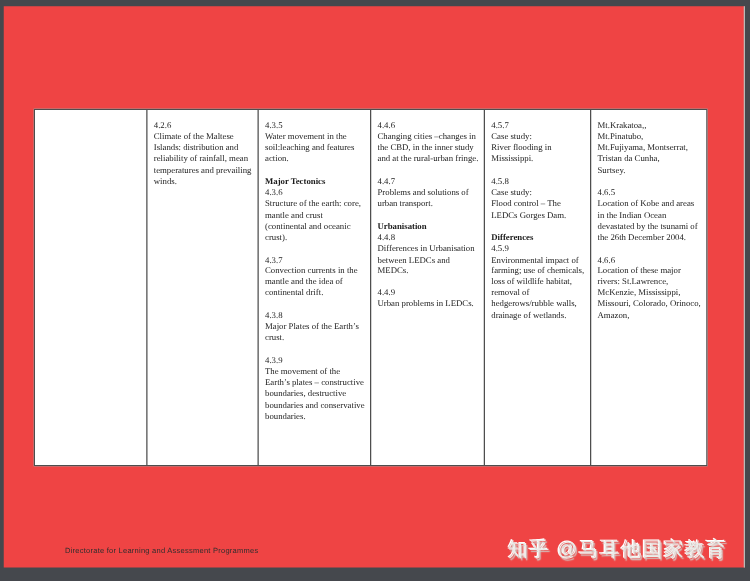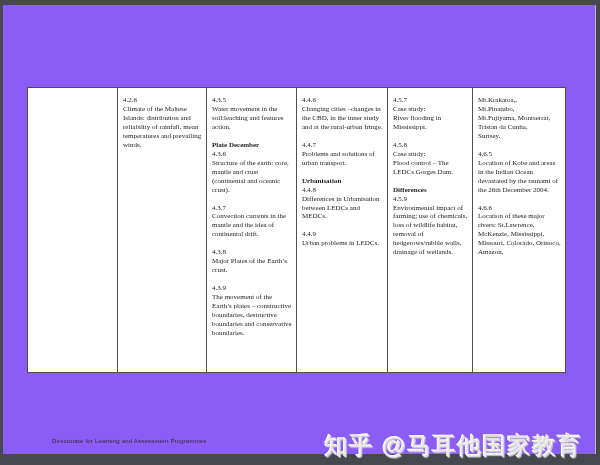--- a/index.html
+++ b/index.html
@@ -3,21 +3,21 @@
 <meta charset="utf-8">
 <style>
   html,body{margin:0;padding:0}
   body{
     width:600px;height:465px;position:relative;overflow:hidden;
     background:#45484d;
     font-family:"Liberation Serif", serif;
   }
   .page{
     position:absolute;left:3px;top:5px;width:592px;height:449px;
-    background:#8b5cf6;border-right:1px solid #b9b9b6;
+    background:#ef4444;border-right:1px solid #b9b9b6;
   }
   .doc-table{
     position:absolute;left:24px;top:82px;width:539px;height:286px;
     display:flex;box-sizing:border-box;
     border:1px solid #4e4e4e;background:#fff;overflow:hidden;
   }
   .col{
     box-sizing:border-box;border-right:1px solid #4e4e4e;
     padding:8px 4px 4px 5px;
     font-size:7px;line-height:1.28;color:#1c1c1c;
@@ -34,40 +34,40 @@
   .block:last-child{margin-bottom:0}
   .bhead{font-weight:bold}
   .footer{
     position:absolute;left:49px;top:433px;
     font-family:"Liberation Sans", sans-serif;
     font-size:6px;color:#2e2e2e;letter-spacing:.2px;
   }
   .watermark{
     position:absolute;right:13px;top:425px;
     font-family:"Liberation Sans", sans-serif;
-    font-size:24px;letter-spacing:1px;
+    font-size:16px;letter-spacing:1px;
     color:#ecece9;
     text-shadow:1px 1px 1px #cfcfcb, -1px -1px 0 #ffffff;
     user-select:none;
   }
 </style>
 </head>
 <body>
 
 <div class="page">
   <div class="doc-table">
       <div class="col"></div>
       <div class="col">
         <div class="block"><div>4.2.6
 Climate of the Maltese Islands: distribution and reliability of rainfall, mean temperatures and prevailing winds.</div></div>
       </div>
       <div class="col">
         <div class="block"><div>4.3.5
 Water movement in the soil:leaching and features action.</div></div>
-        <div class="block"><div class="bhead">Plate December</div><div>4.3.6
+        <div class="block"><div class="bhead">Major Tectonics</div><div>4.3.6
 Structure of the earth: core, mantle and crust (continental and oceanic crust).</div></div>
         <div class="block"><div>4.3.7
 Convection currents in the mantle and the idea of continental drift.</div></div>
         <div class="block"><div>4.3.8
 Major Plates of the Earth’s crust.</div></div>
         <div class="block"><div>4.3.9
 The movement of the Earth’s plates – constructive boundaries, destructive boundaries and conservative boundaries.</div></div>
       </div>
       <div class="col">
         <div class="block"><div>4.4.6

